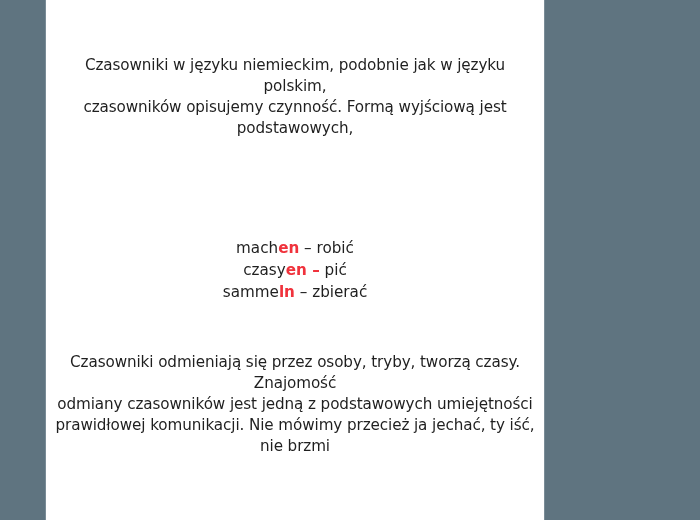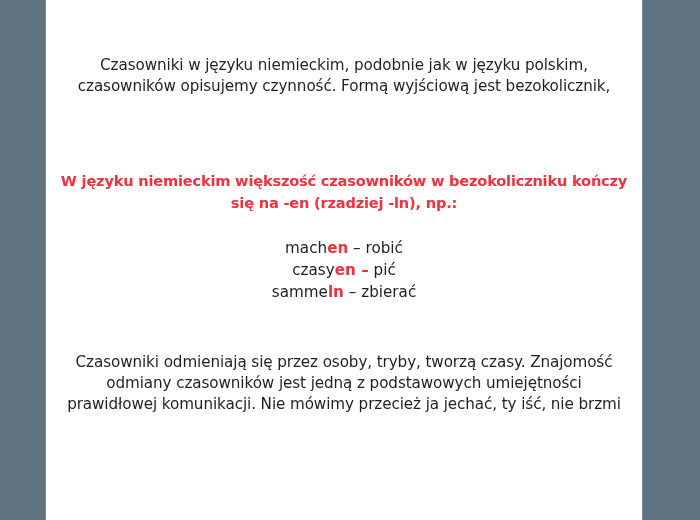--- a/index.html
+++ b/index.html
@@ -6,21 +6,21 @@
   body {
     width: 700px; height: 520px;
     background: #5f7480;
     position: relative;
     overflow: hidden;
     font-family: "DejaVu Sans", sans-serif;
   }
   .panel {
     position: absolute;
     left: 45px; top: 0;
-    width: 598px; height: 520px;
+    width: 500px; height: 520px;
     background: #ffffff;
     border-left: 1px solid #7a8c97;
     border-right: 1px solid #7a8c97;
     box-sizing: border-box;
   }
   .para {
     position: absolute;
     left: 0; right: 0;
     text-align: center;
     color: #1f1f1f;
@@ -50,27 +50,23 @@
   .verbs .hl { color: #f0323c; font-weight: bold; margin-top: 45px; }
   .p2 { top: 352px; padding: 0 4px; text-align: center; }
 </style>
 </head>
 <body>
 
 <div class="panel">
 
   <div class="para p1">
     <div>Czasowniki w języku niemieckim, podobnie jak w języku polskim,</div>
-    <div>czasowników opisujemy czynność. Formą wyjściową jest bezokolicznik,</div>
+    <div>czasowników opisujemy czynność. Formą wyjściową jest podstawowych,</div>
   </div>
 
-  <div class="red-heading">
-    <div>W języku niemieckim większość czasowników w bezokoliczniku kończy</div>
-    <div>się na -en (rzadziej -ln), np.:</div>
-  </div>
 
   <div class="verbs">
     <div>
       <span>mach</span><span class="hl">en</span><span style="white-space:pre"> – </span><span>robić</span>
     </div>
     <div>
       <span>czasy</span><span class="hl">en –</span><span style="white-space:pre"> </span><span>pić</span>
     </div>
     <div>
       <span>samme</span><span class="hl">ln</span><span style="white-space:pre"> – </span><span>zbierać</span>

